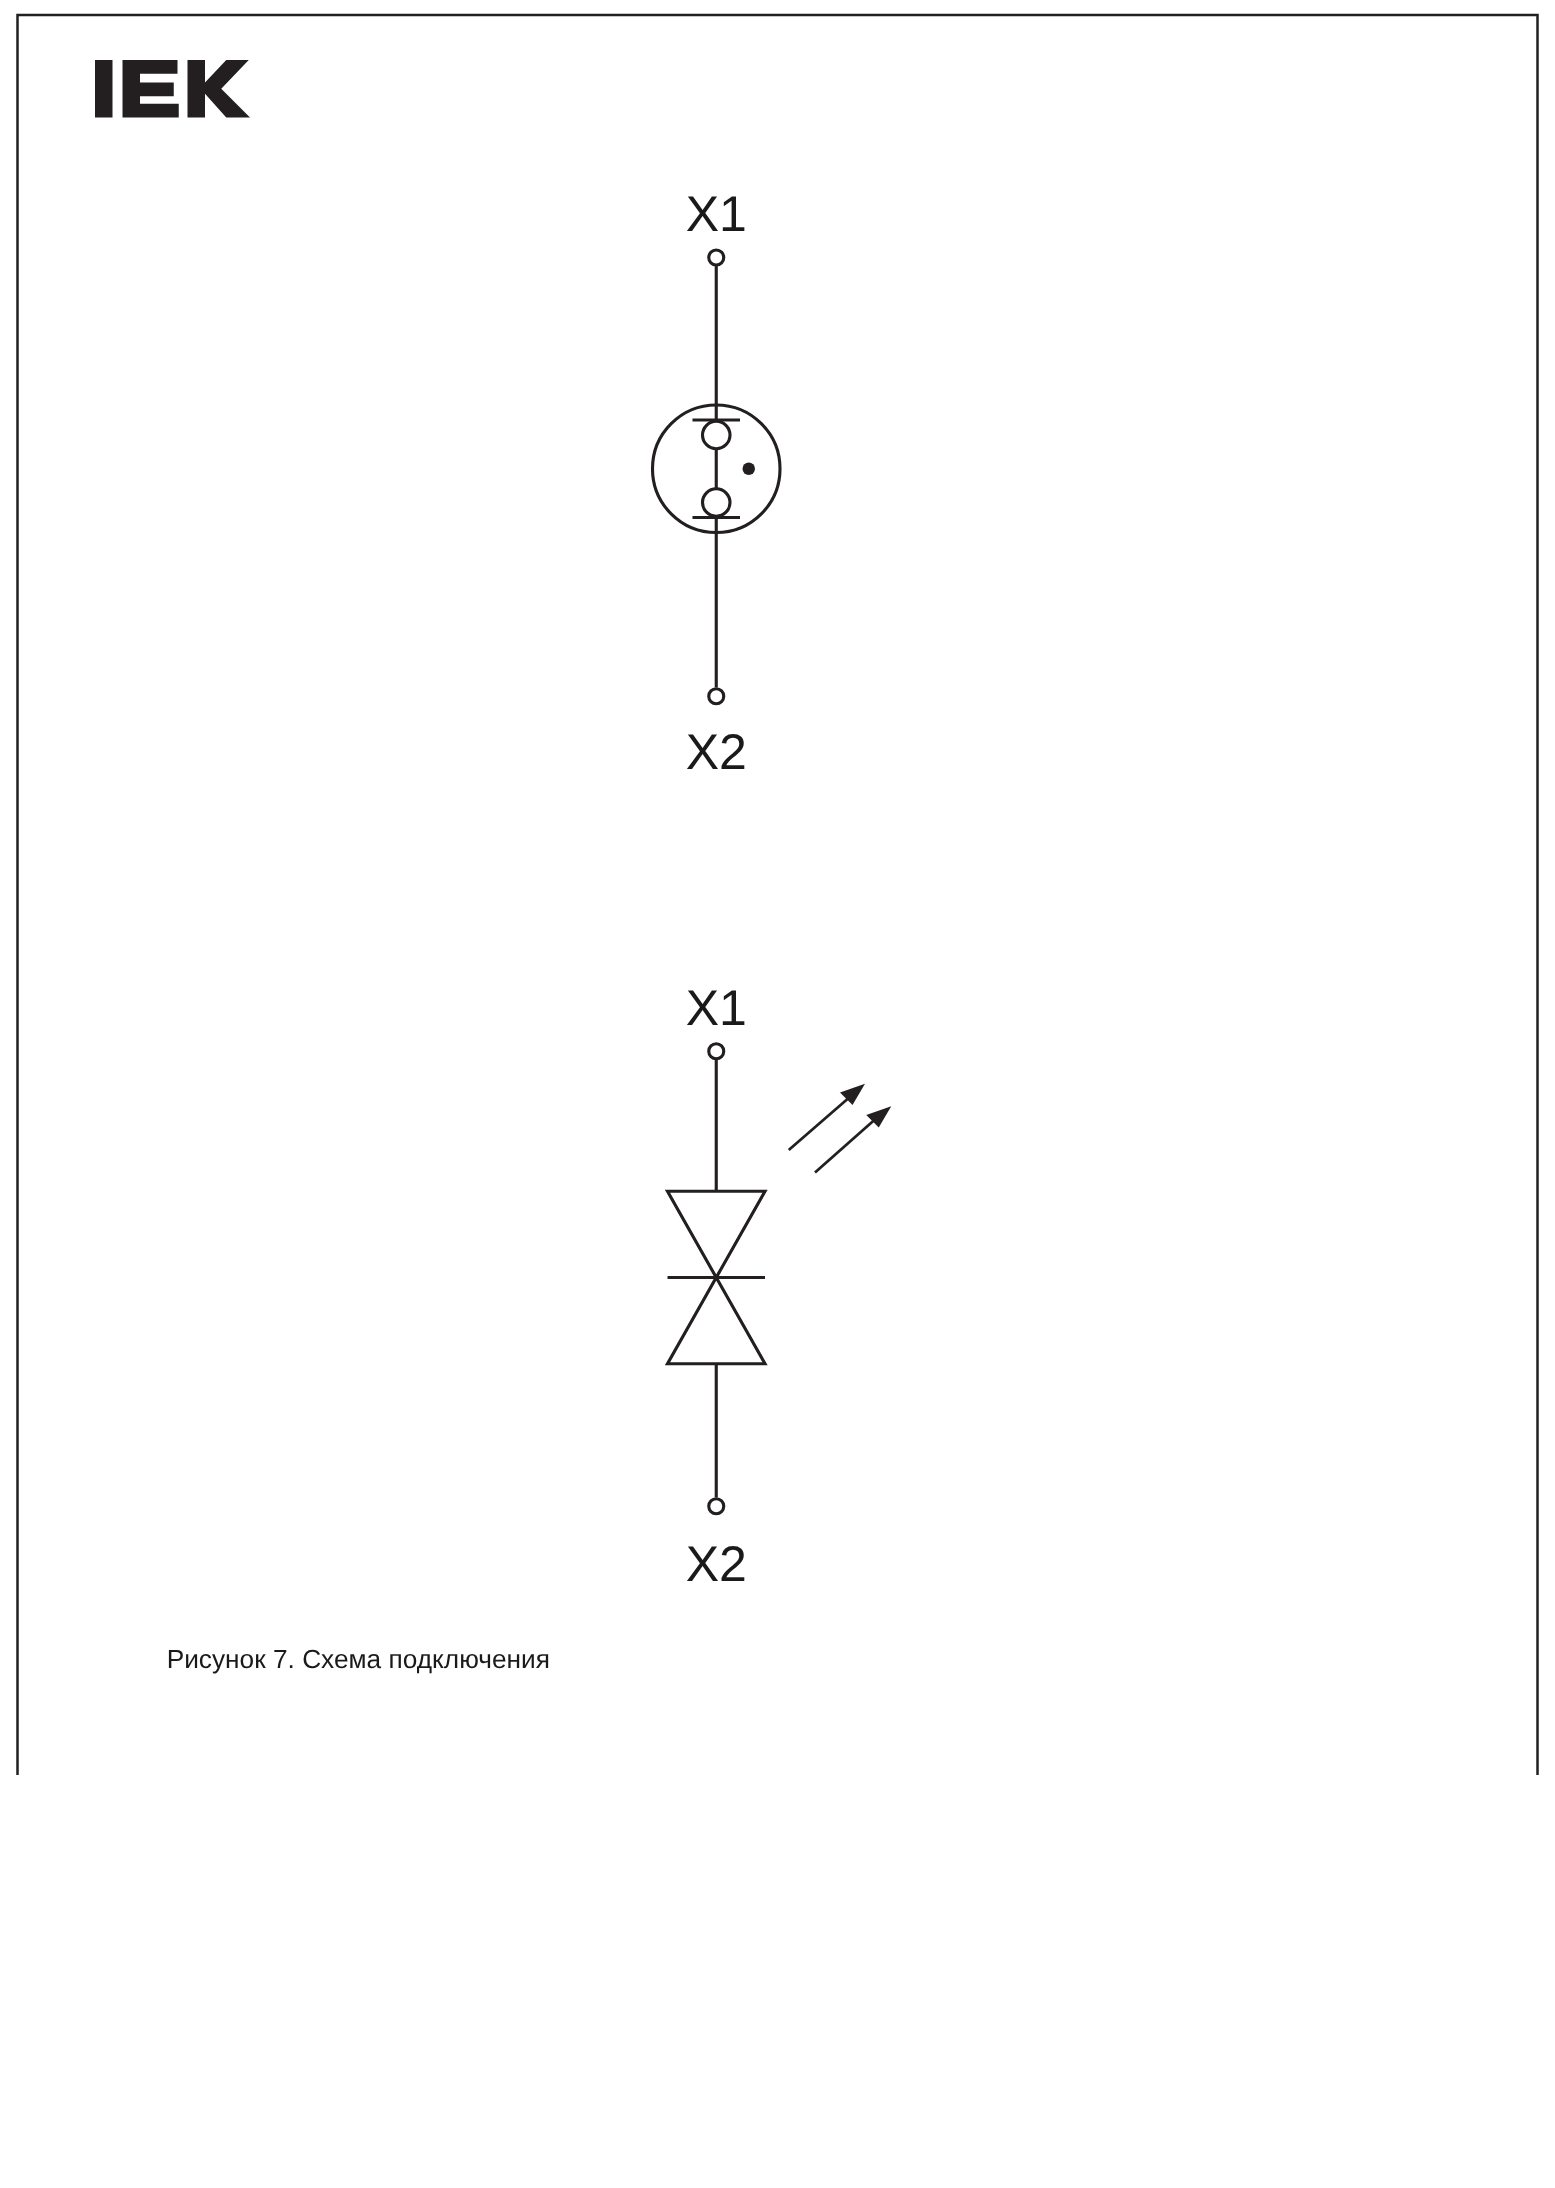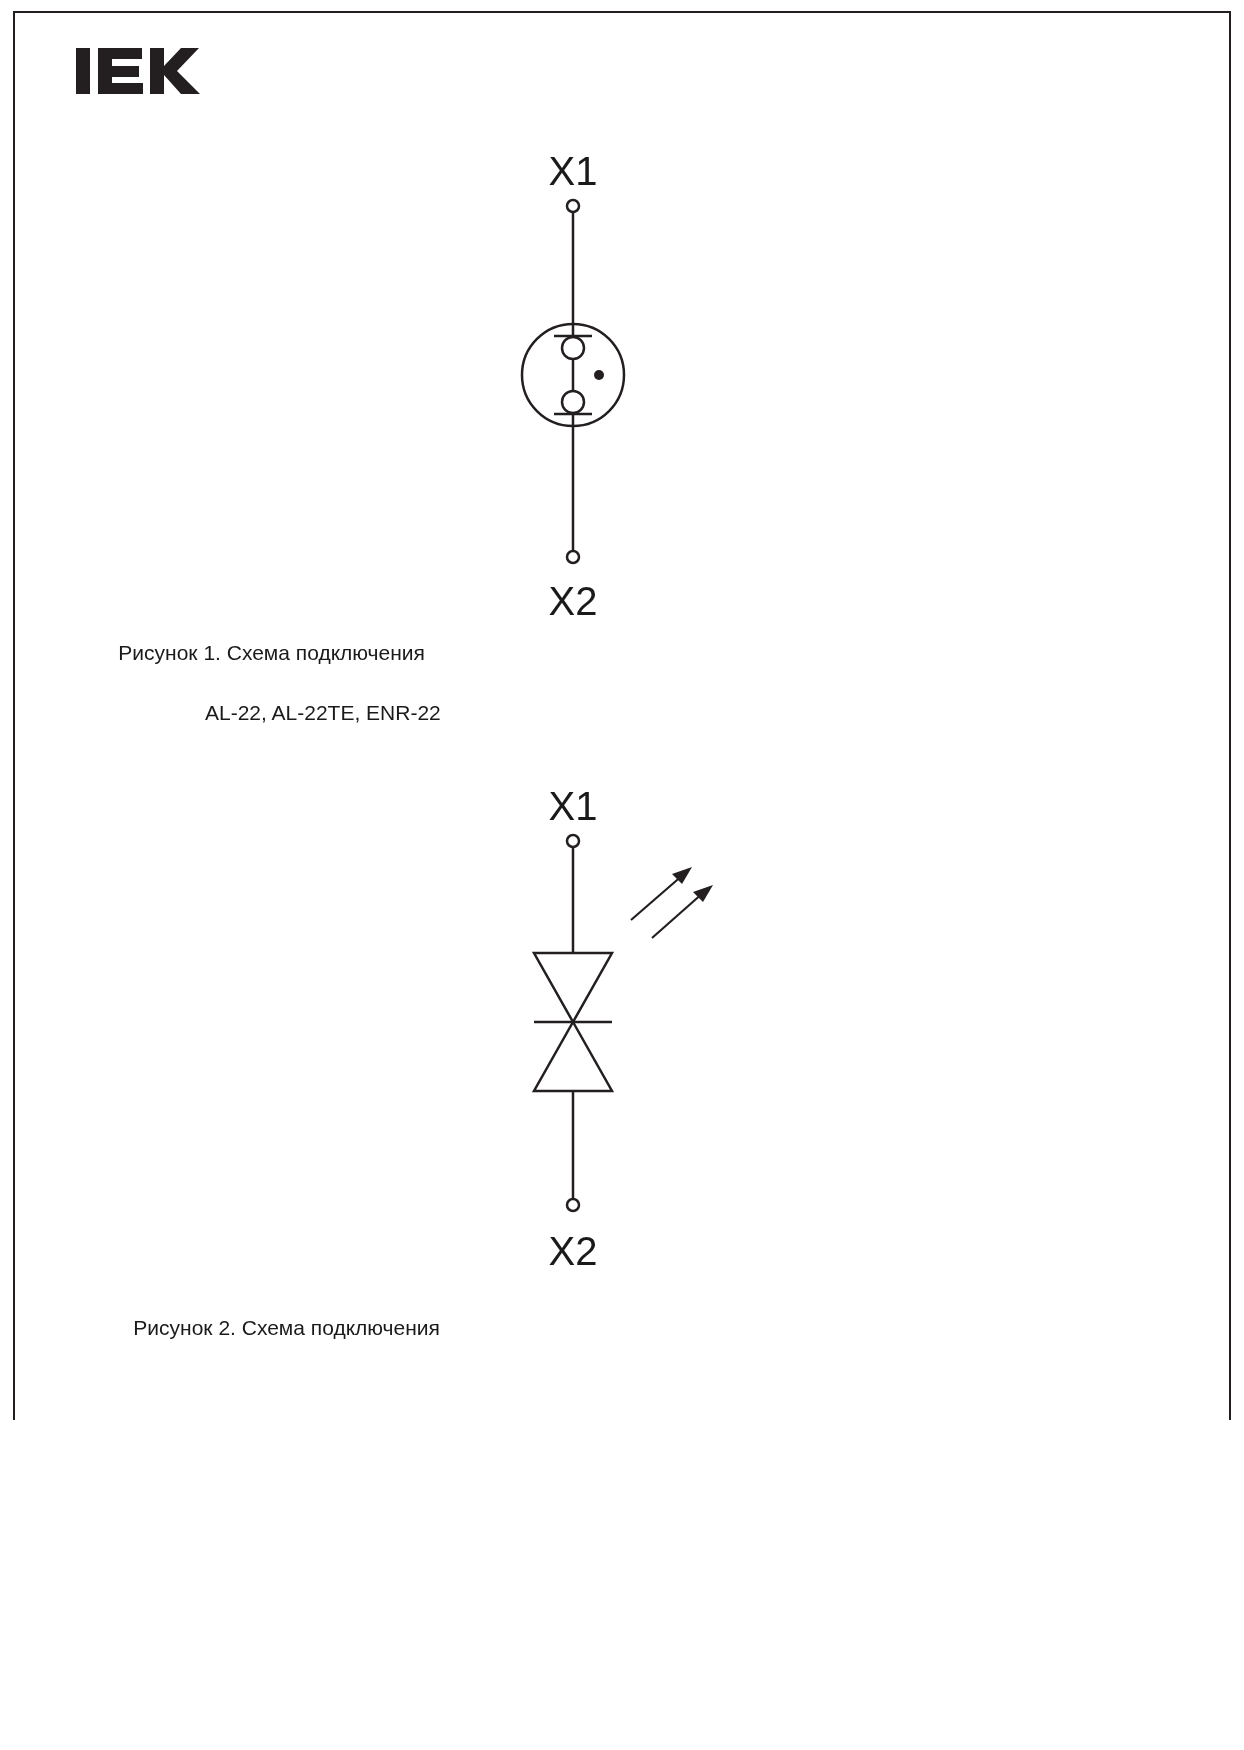--- a/index.html
+++ b/index.html
@@ -99,24 +99,20 @@
       <circle cx="169" cy="245" r="5" fill="#231f20"></circle>
 
       <line x1="143" y1="296" x2="143" y2="420" stroke="#231f20" stroke-width="2.5"></line>
 
       <circle cx="143" cy="427" r="6" fill="#ffffff" stroke="#231f20" stroke-width="2.5"></circle>
 
       <text class="lbl" x="143" y="485" text-anchor="middle">X2</text>
     </svg>
   </div>
 
-  <div class="caption" id="fig1-caption">
-    <span>Рисунок 1. Схема подключения</span>
-    <span class="line2">AL-22, AL-22TE, ENR-22</span>
-  </div>
 
   <div class="fig" id="fig2-svg">
     <svg width="330" height="540" viewBox="0 0 330 540" xmlns="http://www.w3.org/2000/svg">
 
       <text class="lbl" x="143" y="60" text-anchor="middle">X1</text>
 
       <circle cx="143" cy="81" r="6" fill="#ffffff" stroke="#231f20" stroke-width="2.5"></circle>
 
       <line x1="143" y1="87" x2="143" y2="193" stroke="#231f20" stroke-width="2.5"></line>
 
@@ -135,16 +131,16 @@
       <g>
         <line x1="201" y1="160" x2="254" y2="114" stroke="#231f20" stroke-width="2.2"></line>
         <polygon points="262,107 242,114 252,124" fill="#231f20"></polygon>
         <line x1="222" y1="178" x2="274" y2="132" stroke="#231f20" stroke-width="2.2"></line>
         <polygon points="283,125 263,132 273,142" fill="#231f20"></polygon>
       </g>
     </svg>
   </div>
 
   <div class="caption" id="fig2-caption">
-    <span>Рисунок 2. Схема подключения</span>
+    <span>Рисунок 7. Схема подключения</span>
   </div>
 
 </div>
 
 </body></html>

